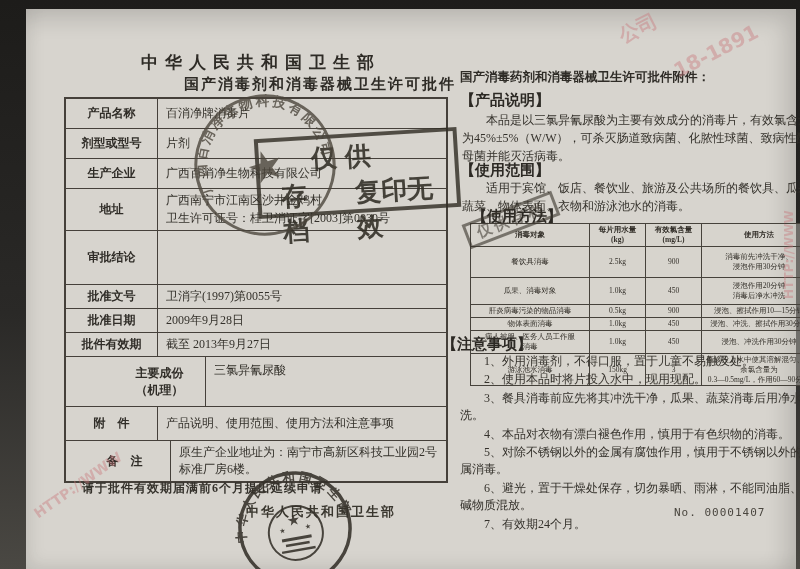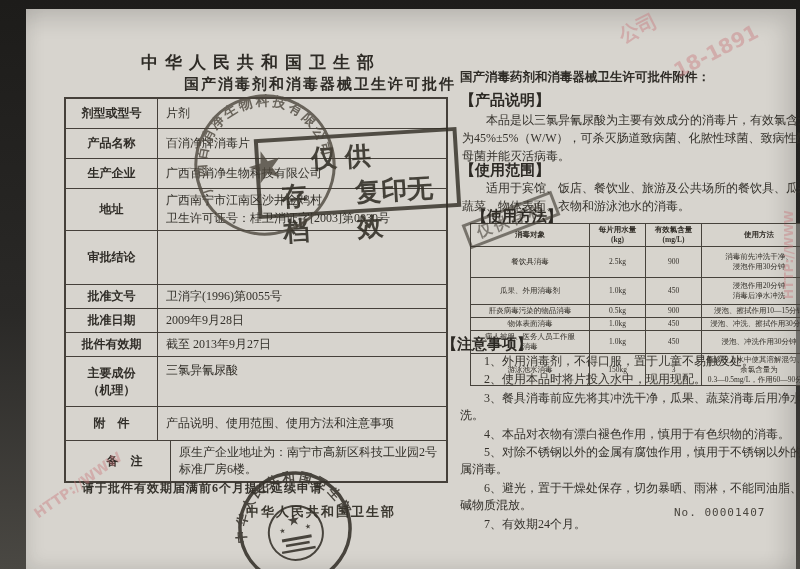--- a/index.html
+++ b/index.html
@@ -13,21 +13,21 @@
   
   .ftable{position:absolute;left:38px;top:88px;width:384px;border:2px solid #45403a;box-sizing:border-box;}
   .frow{display:grid;grid-template-columns:92px 1fr;border-bottom:1.5px solid #45403a;box-sizing:border-box;}
   .frow:last-of-type{border-bottom:none;margin-left:13px;}
   .frow>div{box-sizing:border-box;}
   .flabel{border-right:1.5px solid #45403a;display:flex;align-items:center;justify-content:center;text-align:center;
           font-weight:bold;font-size:12px;color:#2f2c27;white-space:pre-line;padding:2px;}
   .fvalue{display:flex;align-items:center;font-size:12px;color:#33302a;padding:3px 8px;white-space:pre-line;line-height:1.45;}
   .frow:nth-of-type(1){height:30px;} .frow:nth-of-type(2){height:30px;} .frow:nth-of-type(3){height:30px;}
   .frow:nth-of-type(4){height:42px;} .frow:nth-of-type(5){height:54px;} .frow:nth-of-type(6){height:24px;}
-  .frow:nth-of-type(7){height:24px;} .frow:nth-of-type(8){height:24px;} .frow:nth-of-type(9){height:50px;}
+  .frow:nth-of-type(7){height:24px;} .frow:nth-of-type(8){height:24px;} .frow:nth-of-type(9){height:50px;padding-left:48px;}
   .frow:nth-of-type(9) .fvalue{align-items:flex-start;padding-top:5px;}
   .frow:nth-of-type(10){height:34px;} .frow:nth-of-type(11){height:40px;}
   .renewal{position:absolute;left:56px;top:471px;font-size:12px;font-weight:bold;color:#35322c;letter-spacing:1px;}
   .issuer{position:absolute;left:220px;top:494px;font-size:13px;font-weight:bold;letter-spacing:2px;color:#3a372f;}
   
   .atitle{position:absolute;left:434px;top:60px;font-size:12.5px;font-weight:bold;color:#2f2c27;}
   .sechead{position:absolute;font-size:15px;font-weight:bold;color:#2c2924;}
   .sh1{left:434px;top:82px;} .sh2{left:434px;top:152px;} .sh3{left:446px;top:198px;} .sh4{left:416px;top:326px;}
   .apara{position:absolute;left:436px;width:352px;font-size:12px;line-height:1.5;color:#34312b;text-indent:2em;margin:0;}
   .ap1{top:102px;} .ap2{top:170px;}
@@ -69,47 +69,47 @@
 
 <div class="stage">
   <div class="paper">
 
     <div class="hdr1">中华人民共和国卫生部</div>
     <div class="hdr2">国产消毒剂和消毒器械卫生许可批件</div>
 
     <div class="ftable">
 
         <div class="frow">
+          <div class="flabel">产品名称</div>
+          <div class="fvalue">百消净牌消毒片</div>
+        </div>
+
+        <div class="frow">
           <div class="flabel">剂型或型号</div>
           <div class="fvalue">片剂</div>
-        </div>
-
-        <div class="frow">
-          <div class="flabel">产品名称</div>
-          <div class="fvalue">百消净牌消毒片</div>
         </div>
 
         <div class="frow">
           <div class="flabel">生产企业</div>
           <div class="fvalue">广西百消净生物科技有限公司</div>
         </div>
 
         <div class="frow">
           <div class="flabel">地址</div>
           <div class="fvalue">广西南宁市江南区沙井金鸡村
 卫生许可证号：桂卫消证字[2003]第0030号</div>
         </div>
 
         <div class="frow">
           <div class="flabel">审批结论</div>
         </div>
 
         <div class="frow">
           <div class="flabel">批准文号</div>
-          <div class="fvalue">卫消字(1996)第0055号</div>
+          <div class="fvalue">卫消字(1997)第0055号</div>
         </div>
 
         <div class="frow">
           <div class="flabel">批准日期</div>
           <div class="fvalue">2009年9月28日</div>
         </div>
 
         <div class="frow">
           <div class="flabel">批件有效期</div>
           <div class="fvalue">截至 2013年9月27日</div>
@@ -154,21 +154,21 @@
 
         <div class="urow">
           <div>餐饮具消毒</div>
           <div>2.5kg</div>
           <div>900</div>
           <div>消毒前先冲洗干净、
 浸泡作用30分钟</div>
         </div>
 
         <div class="urow">
-          <div>瓜果、外用消毒剂</div>
+          <div>瓜果、消毒对象</div>
           <div>1.0kg</div>
           <div>450</div>
           <div>浸泡作用20分钟
 消毒后净水冲洗</div>
         </div>
 
         <div class="urow">
           <div>肝炎病毒污染的物品消毒</div>
           <div>0.5kg</div>
           <div>900</div>

